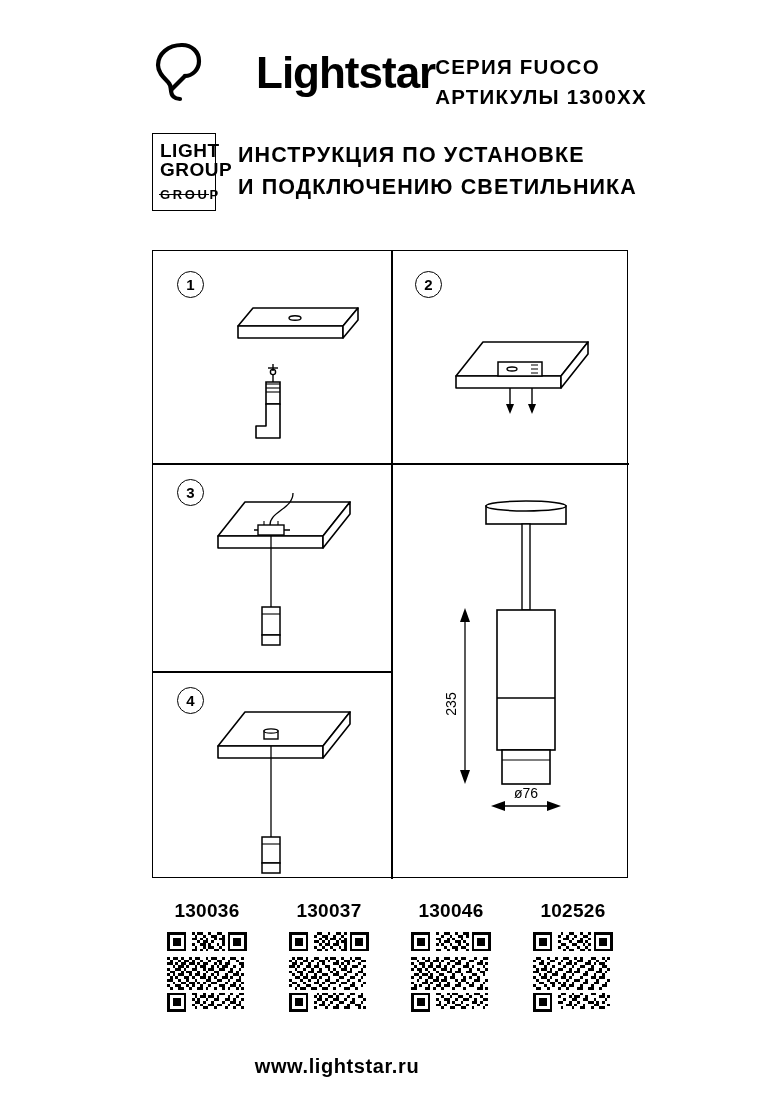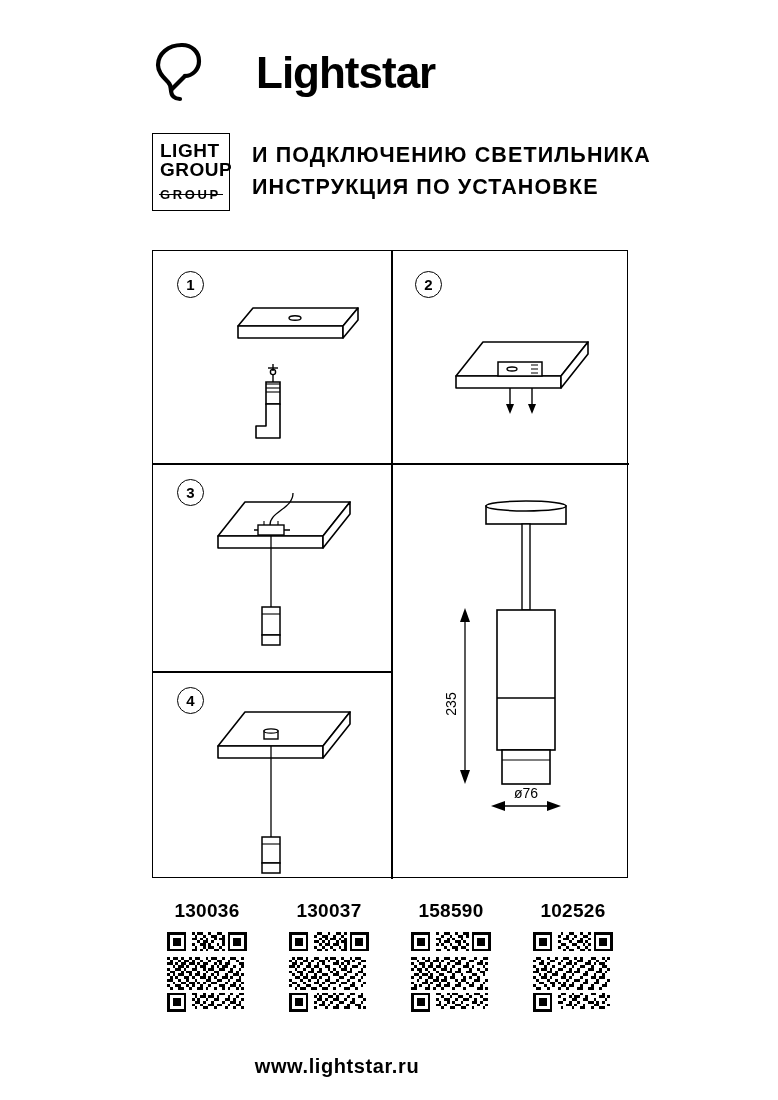--- a/index.html
+++ b/index.html
@@ -54,21 +54,21 @@
   
   .title-row {
     position: absolute;
     left: 152px; top: 133px;
     width: 476px;
     display: flex;
     align-items: flex-start;
     gap: 22px;
   }
   .brandbox {
-    width: 78px; height: 78px;
+    width: 64px; height: 78px;
     border: 1.5px solid #000;
     padding: 7px 6px 4px 7px;
     flex: none;
     position: relative;
   }
   .brandbox .bb-l1, .brandbox .bb-l2 {
     font-size: 19px;
     font-weight: bold;
     line-height: 1.02;
     letter-spacing: 0.5px;
@@ -175,32 +175,36 @@
   <div class="header">
     <div class="logo-wrap">
       <svg class="logo-mark" viewBox="0 0 52 62">
         <path d="M30 5 C16 5 6 14 6 25 C6 33 12 38 16 42 C18 44 19 47 19 50" fill="none" stroke="#000" stroke-width="4.2" stroke-linecap="round"></path>
         <path d="M30 5 C40 5 47 12 47 21 C47 30 40 36 33 36" fill="none" stroke="#000" stroke-width="4.2" stroke-linecap="round"></path>
         <path d="M33 36 L19 50" fill="none" stroke="#000" stroke-width="4.2" stroke-linecap="round"></path>
         <path d="M19 50 C19 56 23 59 28 59" fill="none" stroke="#000" stroke-width="4.2" stroke-linecap="round"></path>
       </svg>
       <div class="logo-text">Lightstar</div>
     </div>
+    <div class="series-block">
+      <div class="series-line">СЕРИЯ FUOCO</div>
+      <div class="series-line">АРТИКУЛЫ 1300XX</div>
+    </div>
   </div>
 
   <div class="title-row">
     <div class="brandbox">
       <div class="bb-l1">LIGHT</div>
       <div class="bb-l2">GROUP</div>
       <div class="bb-rule"></div>
       <div class="bb-l3">GROUP</div>
     </div>
     <div class="title-text">
+      <div class="tl">ИНСТРУКЦИЯ ПО УСТАНОВКЕ</div>
       <div class="tl">И ПОДКЛЮЧЕНИЮ СВЕТИЛЬНИКА</div>
-      <div class="tl">ИНСТРУКЦИЯ ПО УСТАНОВКЕ</div>
     </div>
   </div>
 
   <div class="frame">
     <div class="vline"></div>
     <div class="hline-left-1"></div>
     <div class="hline-left-2"></div>
     <div class="hline-right-1"></div>
 
     <div class="step-num" style="left:24px; top:20px;">1</div>
@@ -678,21 +682,21 @@
             <rect x="13" y="27" width="1" height="1"></rect>
             <rect x="16" y="27" width="2" height="1"></rect>
             <rect x="20" y="27" width="2" height="1"></rect>
             <rect x="25" y="27" width="1" height="1"></rect>
             <rect x="27" y="27" width="1" height="1"></rect>
         </g>
       </svg>
     </div>
 
     <div class="code-item">
-      <div class="code-label">158590</div>
+      <div class="code-label">130046</div>
       <svg class="qr" viewBox="0 0 29 29" shape-rendering="crispEdges">
         <rect width="29" height="29" fill="#fff"></rect>
         <g fill="#000">
           <rect x="0" y="0" width="7" height="7"></rect>
             <rect x="1" y="1" width="5" height="5" fill="#fff"></rect>
             <rect x="2" y="2" width="3" height="3"></rect>
           <rect x="22" y="0" width="7" height="7"></rect>
             <rect x="23" y="1" width="5" height="5" fill="#fff"></rect>
             <rect x="24" y="2" width="3" height="3"></rect>
           <rect x="0" y="22" width="7" height="7"></rect>

